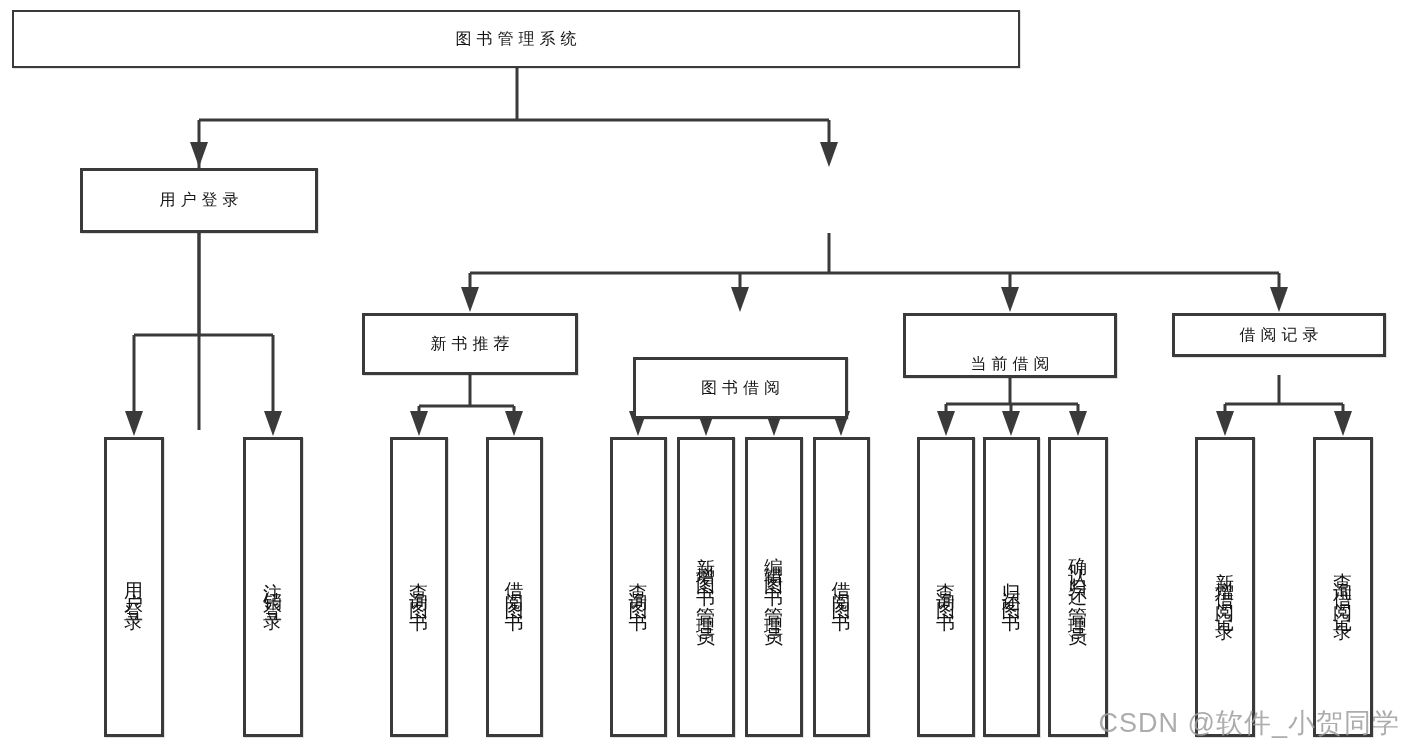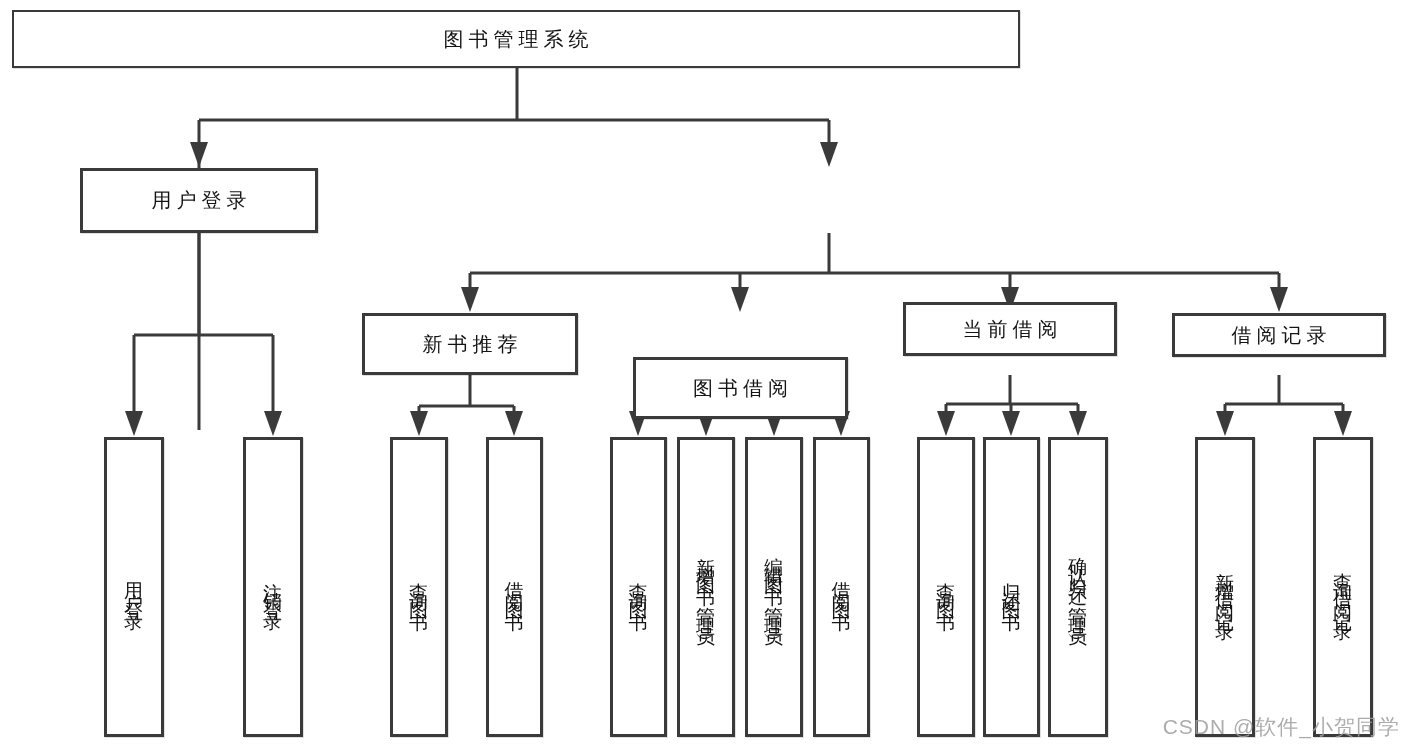--- a/index.html
+++ b/index.html
@@ -37,37 +37,37 @@
     background: #ffffff;
     border: 3px solid #3a3a3a;
     display: flex;
     align-items: center;
     justify-content: center;
     color: #141414;
     box-shadow: 1px 1px 0 rgba(0,0,0,0.12);
   }
   .node.root { border-width: 2px; }
   .node.h span {
-    font-size: 20px;
+    font-size: 16px;
     letter-spacing: 5px;
     text-indent: 5px;
     white-space: nowrap;
   }
   .node.v span {
     writing-mode: vertical-rl;
     font-size: 19px;
     letter-spacing: 10px;
     line-height: 1;
     white-space: nowrap;
   }
   .watermark {
     position: absolute;
     right: 5px;
     bottom: 6px;
-    font-size: 21px;
+    font-size: 27px;
     color: rgba(158, 158, 158, 0.85);
     letter-spacing: 1px;
     white-space: nowrap;
   }
 </style>
 </head>
 <body>
 
 <div class="canvas">
 
@@ -120,21 +120,21 @@
   <div class="node h" style="left:80px; top:168px; width:238px; height:65px;">
     <span>用户登录</span>
   </div>
 
   <div class="node h" style="left:362px; top:313px; width:216px; height:62px;">
     <span>新书推荐</span>
   </div>
   <div class="node h" style="left:633px; top:313px; width:215px; height:62px;margin-top:44px;">
     <span>图书借阅</span>
   </div>
-  <div class="node h" style="left:903px; top:302px; width:214px; height:54px;">
+  <div class="node h" style="left:903px; top:313px; width:214px; height:65px;align-items:flex-end;">
     <span>当前借阅</span>
   </div>
   <div class="node h" style="left:1172px; top:313px; width:214px; height:44px;">
     <span>借阅记录</span>
   </div>
 
   <div class="node v" style="left:104px; top:437px; width:60px; height:300px;">
     <span>用户登录</span>
   </div>
   <div class="node v" style="left:243px; top:437px; width:60px; height:300px;">

